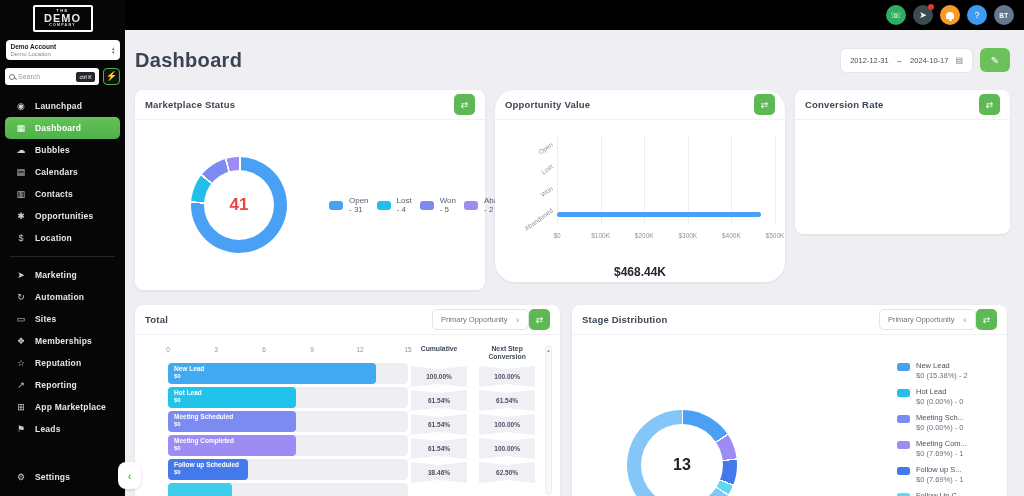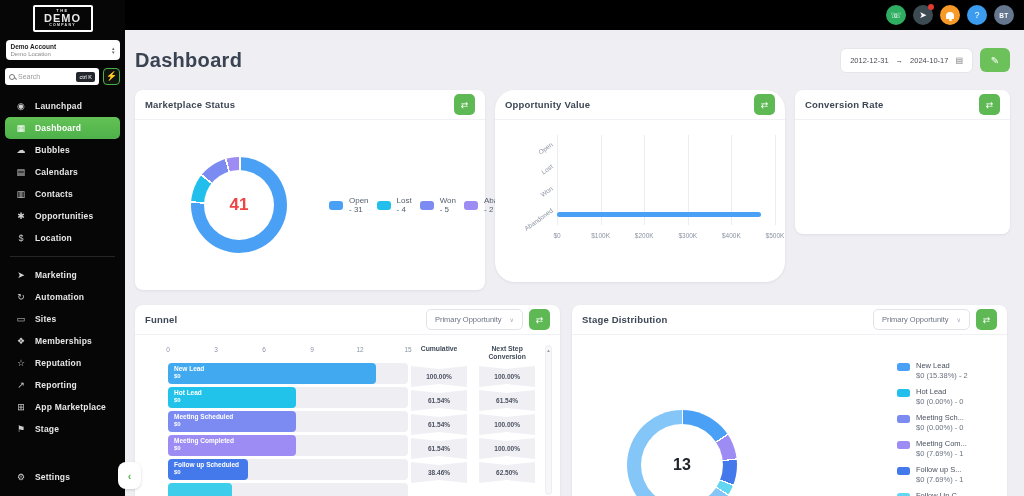--- a/index.html
+++ b/index.html
@@ -62,21 +62,21 @@
   .datechip .cal { color:#777; font-size:8px; }
   .pencil-btn { width:30px; height:24px; background:#6cc15b; border:none; border-radius:6px; color:#fff;
     font-size:10px; cursor:pointer; display:flex; align-items:center; justify-content:center; }
 
   .cardrow1 { display:flex; gap:10px; }
   .cardrow2 { display:flex; gap:12px; margin-top:15px; }
   .card { background:#fff; border-radius:8px; box-shadow:0 1px 3px rgba(20,20,40,.07); }
   .card-hd { height:30px; border-bottom:1px solid #f1f1f5; display:flex; align-items:center;
     justify-content:space-between; padding:0 10px; }
   .card-title { font-size:9.5px; font-weight:700; color:#3c4655; letter-spacing:.2px; }
-  .hd-controls { display:flex; align-items:flex-end; gap:6px; }
+  .hd-controls { display:flex; align-items:flex-end; }
   .mini-green { width:21px; height:21px; background:#5eb954; border:none; border-radius:5px; color:#fff;
     font-size:9px; cursor:pointer; display:flex; align-items:center; justify-content:center; }
   .dropdown { height:21px; background:#fff; border:1px solid #e2e2e9; border-radius:5px; display:flex;
     align-items:center; gap:8px; padding:0 8px; font-size:7.5px; color:#6b7483; cursor:pointer; }
   .dropdown .chev { color:#aab; font-size:6px; }
 
   
   .c-status { width:350px; height:200px; }
   .status-body { height:170px; display:flex; align-items:center; }
   .donut { border-radius:50%; position:relative; flex:none; }
@@ -242,21 +242,21 @@
       <div class="nav-item">
         <span class="nicon">↗</span>
         <span class="nlabel">Reporting</span>
       </div>
       <div class="nav-item">
         <span class="nicon">⊞</span>
         <span class="nlabel">App Marketplace</span>
       </div>
       <div class="nav-item">
         <span class="nicon">⚑</span>
-        <span class="nlabel">Stage</span>
+        <span class="nlabel">Leads</span>
       </div>
     </nav>
   <div class="settings-wrap">
     <div class="nav-item">
       <span class="nicon">⚙</span>
       <span class="nlabel">Settings</span>
     </div>
   </div>
 </aside>
 <button class="collapse-btn">
@@ -314,20 +314,21 @@
     </section>
 
     <section class="card c-value">
       <div class="card-hd">
         <span class="card-title">Opportunity Value</span>
         <button class="mini-green">
             <span>⇄</span>
           </button>
       </div>
       <div class="value-body" id="value-body">
+        <div class="vfoot-value">$468.44K</div>
       <div class="grid-line" style="left: 62px;"></div>
           <span class="xtick" style="left: 62px;">$0</span>
           <div class="grid-line" style="left: 105.6px;"></div>
           <span class="xtick" style="left: 105.6px;">$100K</span>
           <div class="grid-line" style="left: 149.2px;"></div>
           <span class="xtick" style="left: 149.2px;">$200K</span>
           <div class="grid-line" style="left: 192.8px;"></div>
           <span class="xtick" style="left: 192.8px;">$300K</span>
           <div class="grid-line" style="left: 236.4px;"></div>
           <span class="xtick" style="left: 236.4px;">$400K</span>
@@ -348,21 +349,21 @@
             <span>⇄</span>
           </button>
       </div>
     </section>
   </div>
 
   <div class="cardrow2">
 
     <section class="card c-funnel">
       <div class="card-hd">
-        <span class="card-title">Funnel</span>
+        <span class="card-title">Total</span>
         <div class="hd-controls">
           <div class="dropdown">
             <span>Primary Opportunity</span>
             <span class="chev">∨</span>
           </div>
           <button class="mini-green">
               <span>⇄</span>
             </button>
         </div>
       </div>

